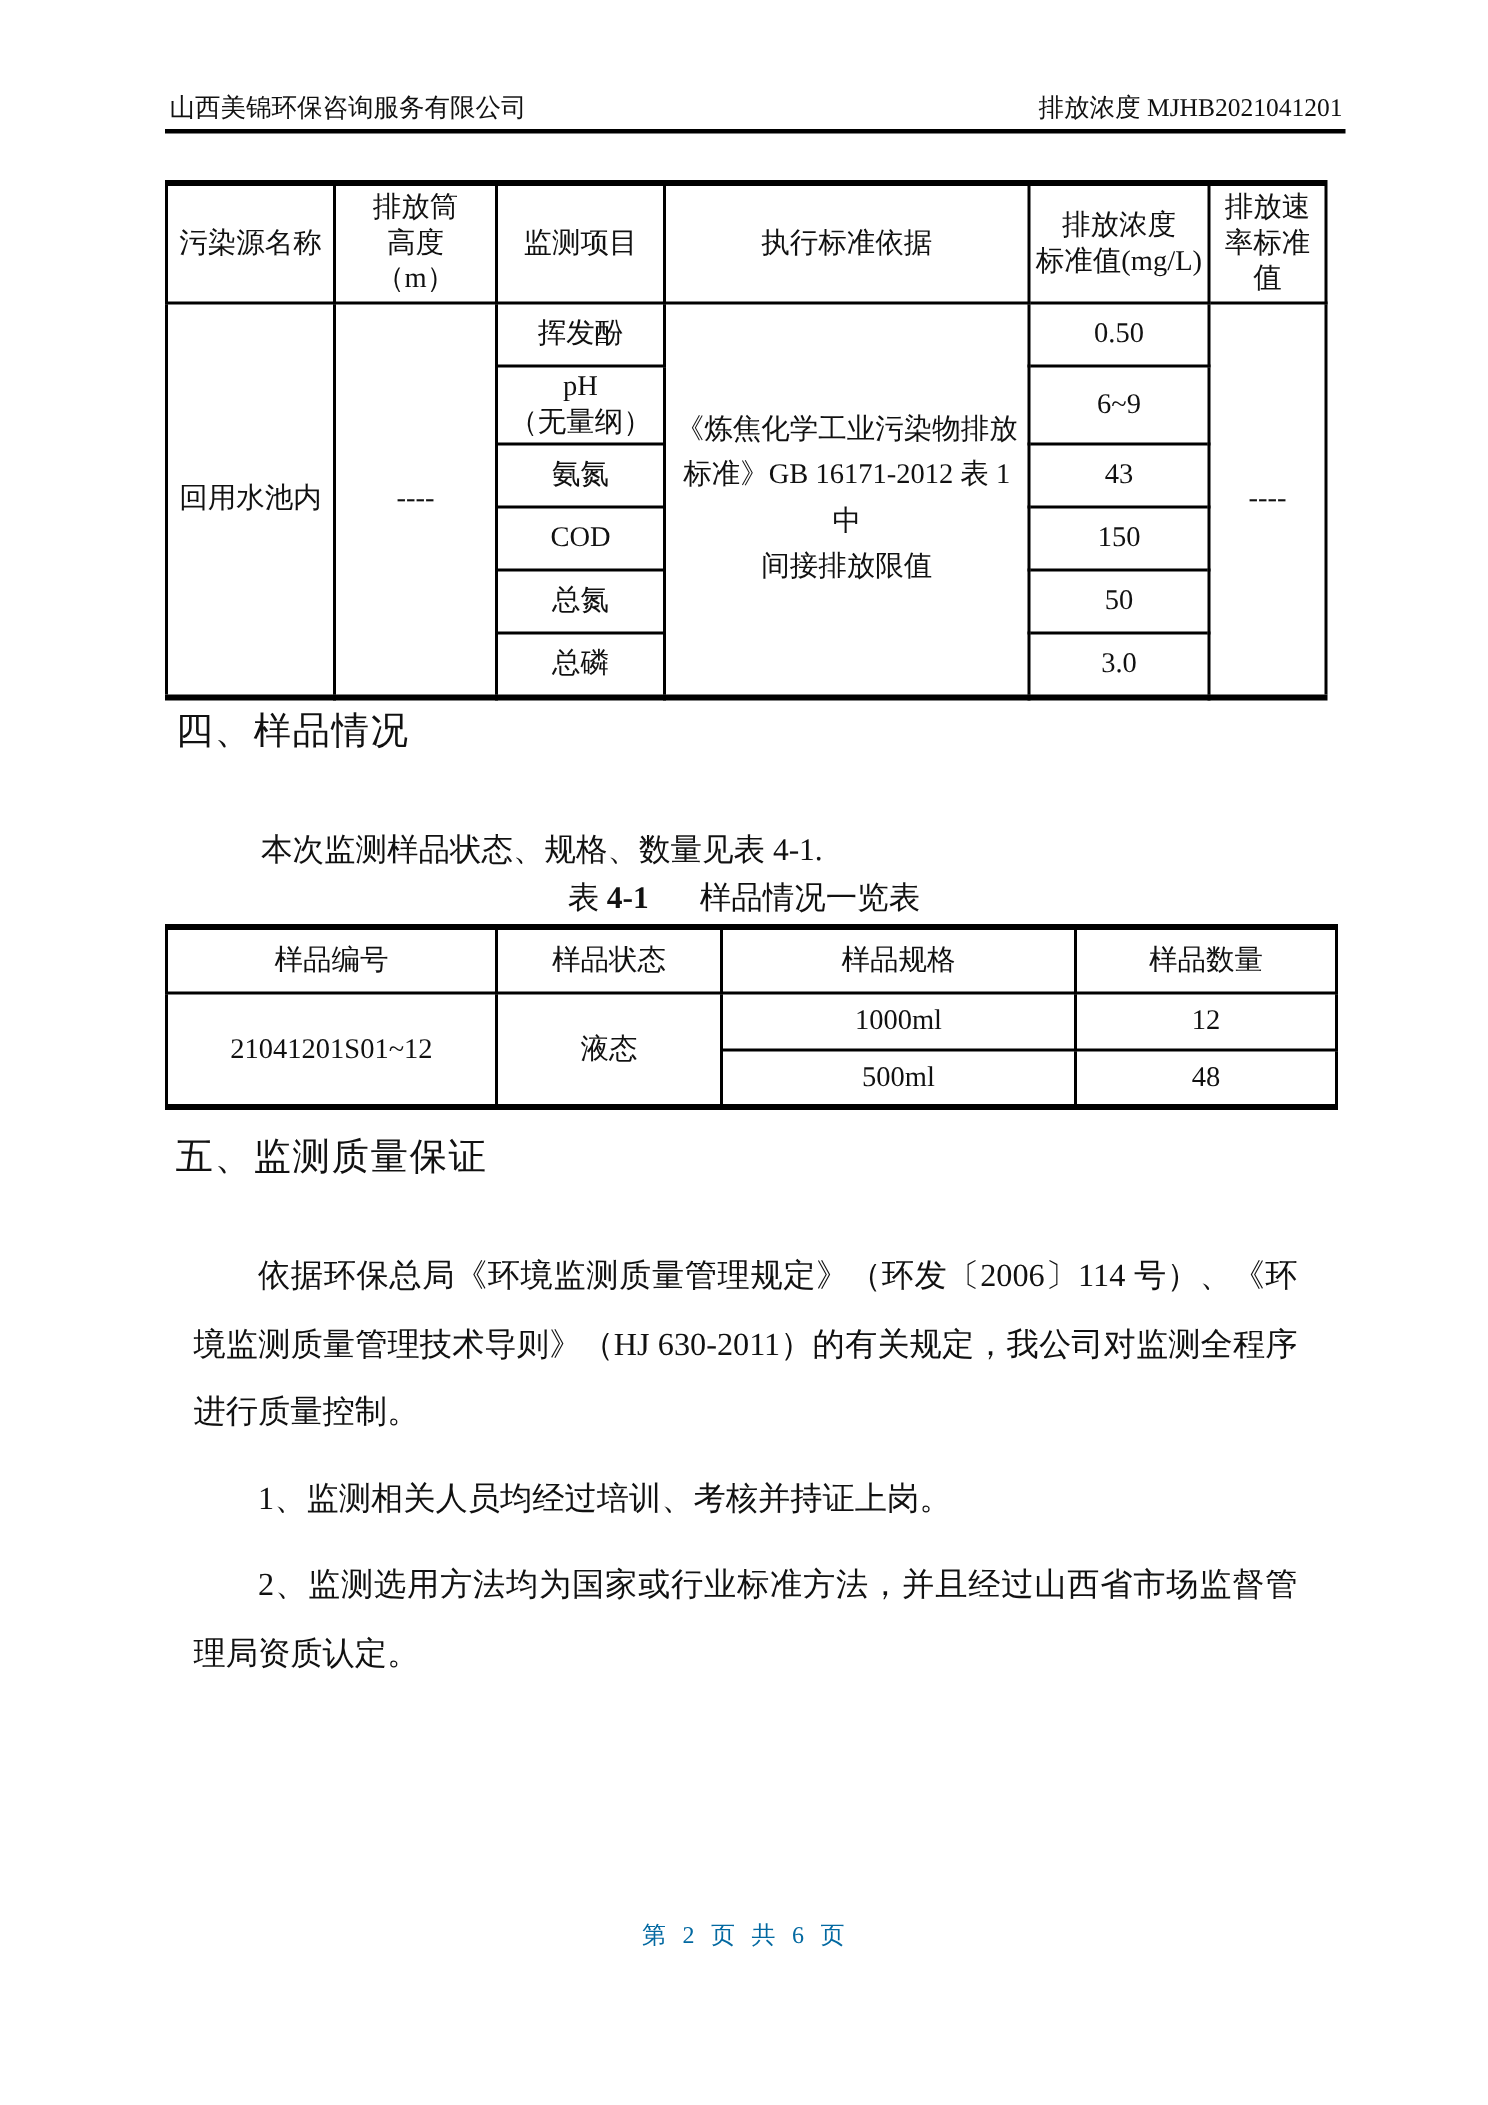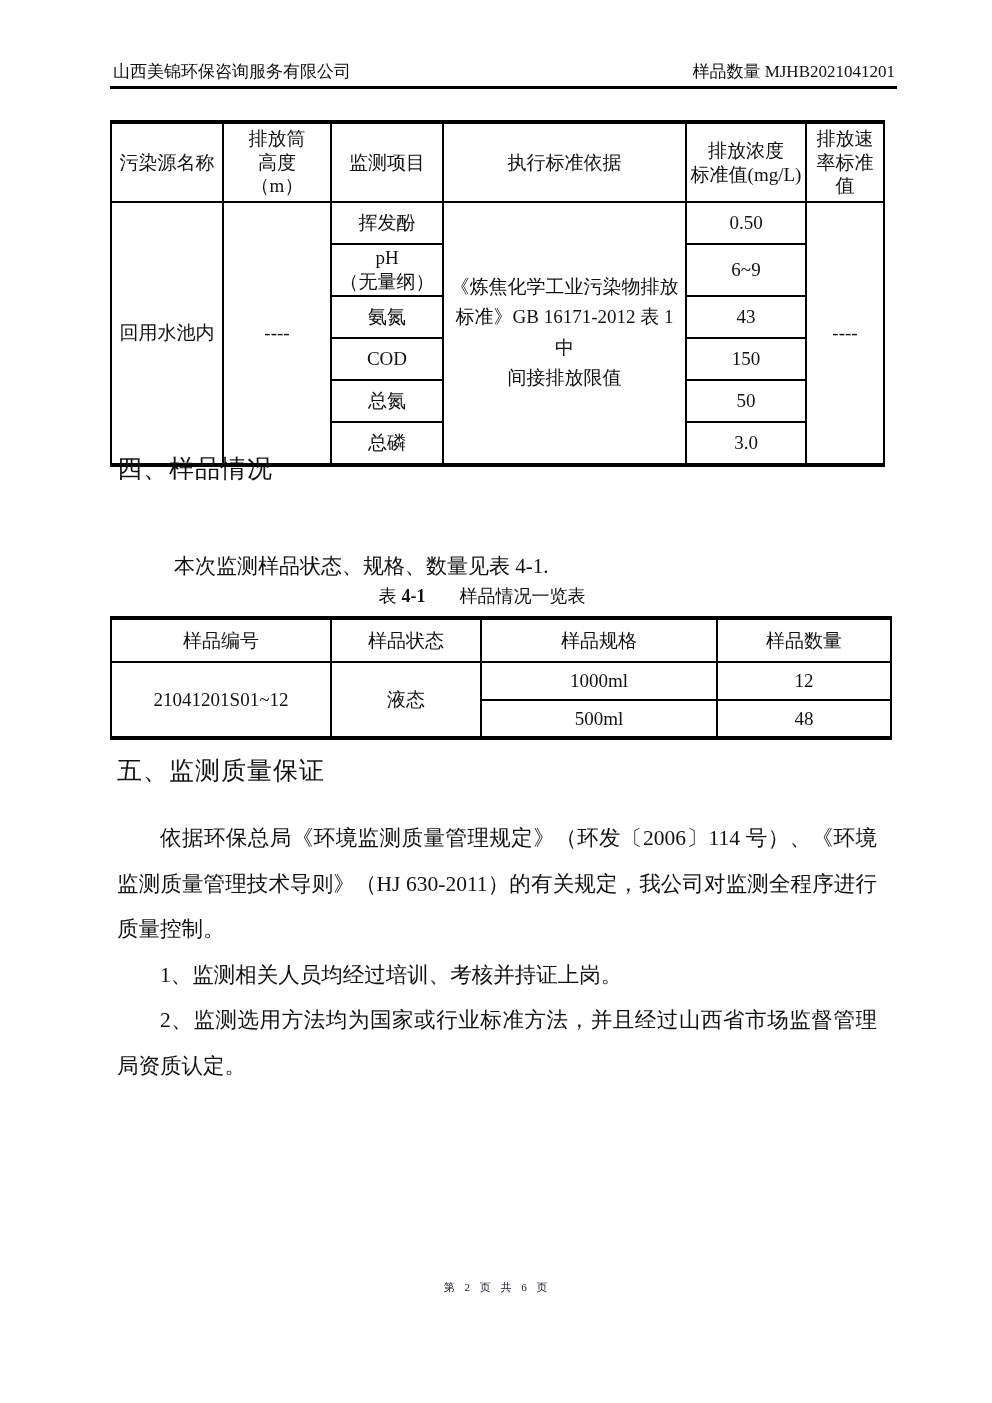--- a/index.html
+++ b/index.html
@@ -47,53 +47,53 @@
   table.standards td.basis{line-height:1.6;}
   
   table.samples{top:616px;width:780px;}
   table.samples thead tr{height:44px;}
   table.samples tbody tr{height:38px;padding-left:26px;}
   
   .sec-heading{
     position:absolute;left:117px;
     font-size:25px;font-weight:normal;margin:0;letter-spacing:1px;
   }
-  #sec4-heading{top:452px;}
+  #sec4-heading{top:470px;}
   #sec5-heading{top:754px;}
   .intro{
     position:absolute;top:537px;left:117px;width:760px;
     font-size:21px;margin:15px;text-indent:2em;
   }
   .caption{
-    position:absolute;top:584px;left:92px;width:780px;
-    text-align:center;font-size:18px;margin:0;
+    position:absolute;top:584px;left:106px;width:780px;
+    text-align:center;font-size:21px;margin:0;
   }
   .caption .cap-num{font-weight:bold;margin-left:5px;}
   .caption .cap-title{margin-left:34px;}
   .body-text{
     position:absolute;top:816px;left:117px;width:760px;
     font-size:21.5px;line-height:45.5px;
     text-align:justify;
   }
-  .body-text p{margin:0;text-indent:2em;}
+  .body-text p{margin:12px;text-indent:2em;}
   
   .page-footer{
     position:absolute;top:1280px;left:0;width:100%;
-    text-align:center;font-size:11px;color:#0f172a;
+    text-align:center;font-size:16px;color:#0369a1;
     letter-spacing:1px;word-spacing:5px;
   }
 </style>
 </head>
 <body>
 
 <div class="page">
 
   <div class="doc-header">
     <span>山西美锦环保咨询服务有限公司</span>
-    <span>样品数量 MJHB2021041201</span>
+    <span>排放浓度 MJHB2021041201</span>
   </div>
   <div class="header-rule"></div>
 
   <table class="tbl standards">
     <colgroup>
       <col style="width:112px">
         <col style="width:108px">
         <col style="width:112px">
       <col style="width:243px">
         <col style="width:120px">

